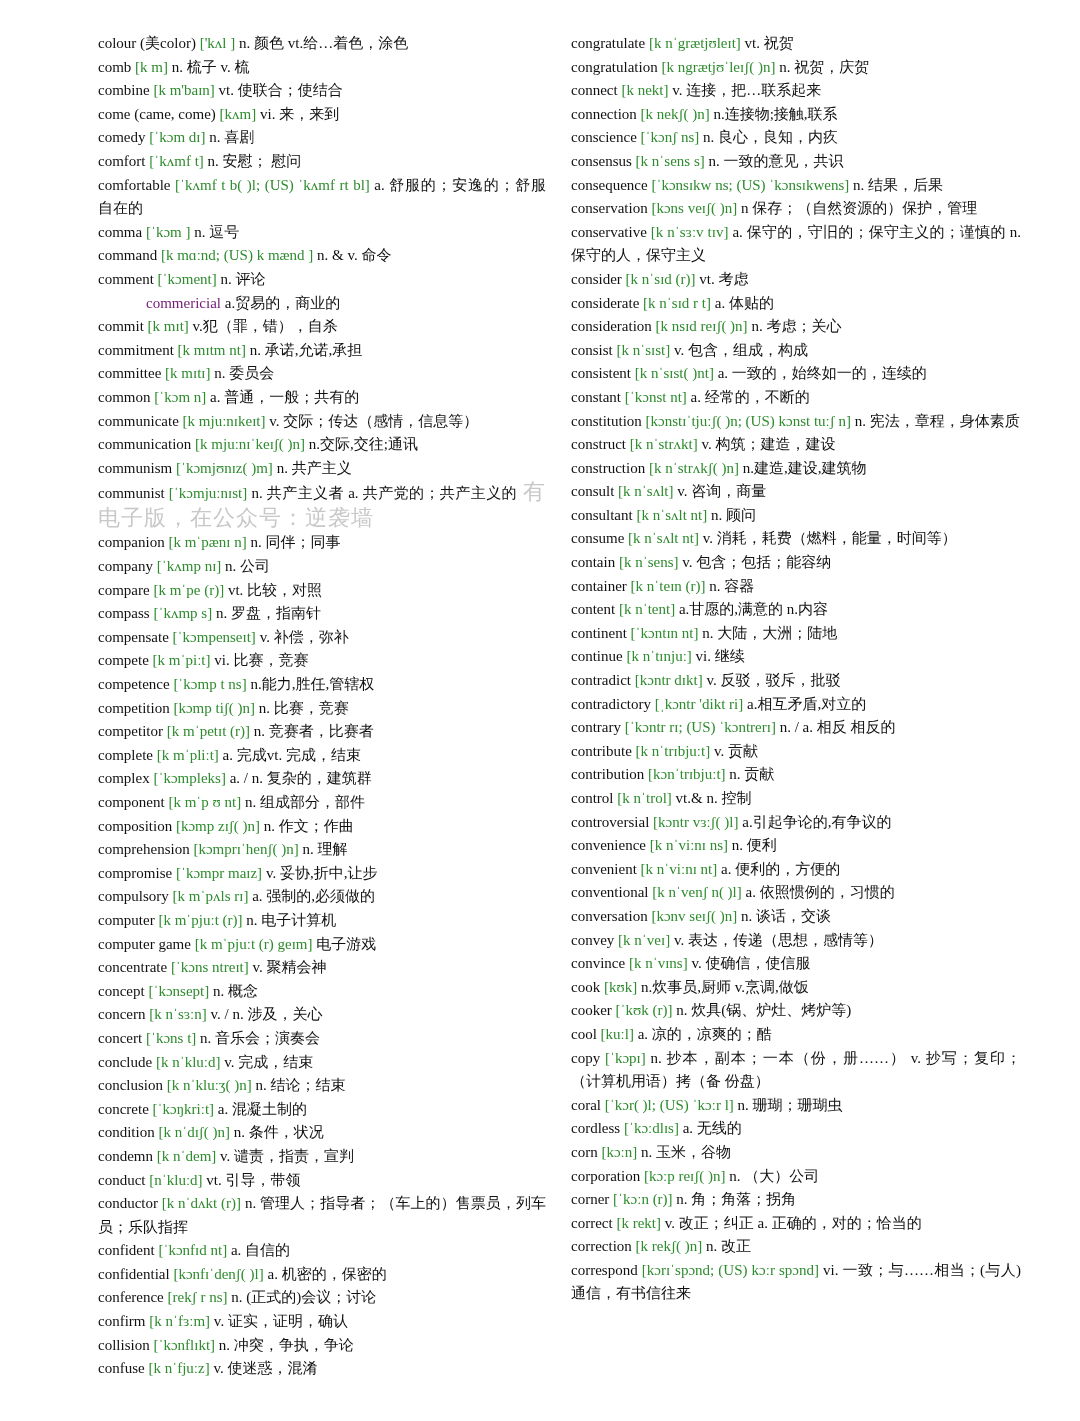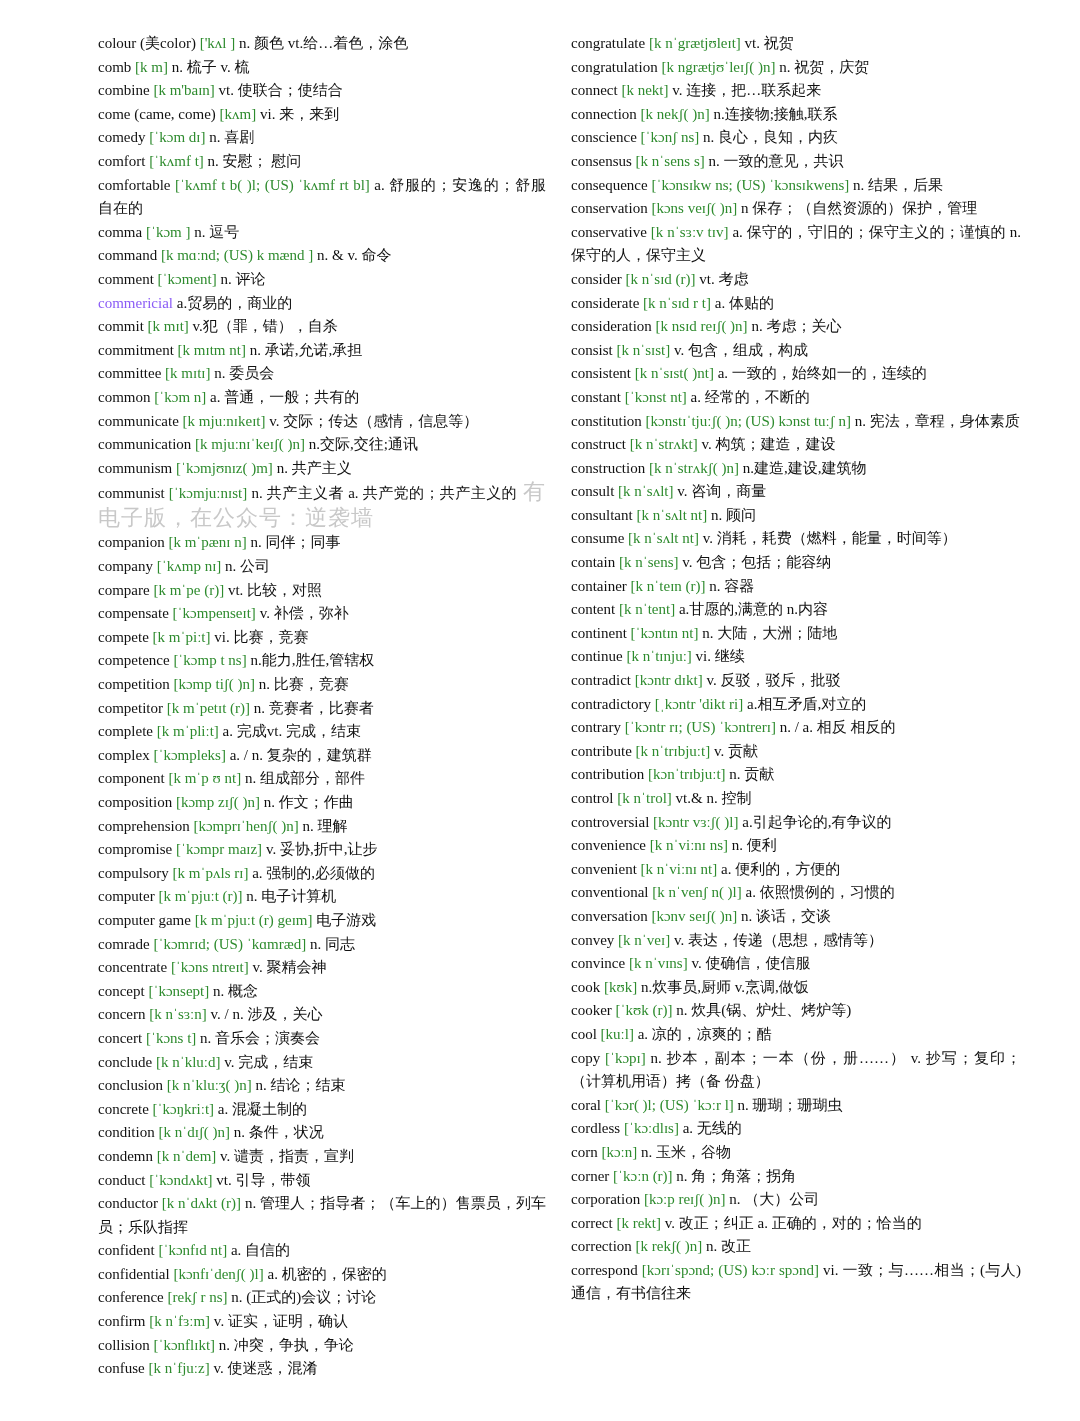--- a/index.html
+++ b/index.html
@@ -9,21 +9,21 @@
     color: #111111;
   }
   .col {
     position: absolute; top: 32px; width: 448px;
     font-size: 15px; line-height: 23.6px;
   }
   .col-left { left: 98px; }
   .col-right { left: 571px; width: 450px; }
   .entry { margin: 0; padding: 0; text-align: justify; }
   .word { color: #111111; }
-  .word.red { color: #8b5cf6; }
+  .word.red { color: #701a75; margin-left: 48px; }
   .ph { color: #2e8b2e; }
   .def { color: #111111; }
   .watermark {
     color: #c8c8c8; font-family: "DejaVu Sans", sans-serif; font-size: 22px;
     letter-spacing: 1px; margin-left: 6px; vertical-align: -1px;
   }
 </style>
 </head>
 <body>
 
@@ -43,45 +43,45 @@
     <p class="entry"><span class="word">commitment</span> <span class="ph">[k   mɪtm  nt]</span> <span class="def">n.  承诺,允诺,承担</span></p>
     <p class="entry"><span class="word">committee</span> <span class="ph">[k   mɪtɪ]</span> <span class="def">n.  委员会</span></p>
     <p class="entry"><span class="word">common</span> <span class="ph">[ˈkɔm  n]</span> <span class="def">a.  普通，一般；共有的</span></p>
     <p class="entry"><span class="word">communicate</span> <span class="ph">[k   mjuːnɪkeɪt]</span> <span class="def">v.  交际；传达（感情，信息等）</span></p>
     <p class="entry"><span class="word">communication</span> <span class="ph">[k  mjuːnɪˈkeɪʃ( )n]</span> <span class="def">n.交际,交往;通讯</span></p>
     <p class="entry"><span class="word">communism</span> <span class="ph">[ˈkɔmjʊnɪz( )m]</span> <span class="def">n.  共产主义</span></p>
     <p class="entry"><span class="word">communist</span> <span class="ph">[ˈkɔmjuːnɪst]</span> <span class="def">n.  共产主义者  a.  共产党的；共产主义的</span><span class="watermark">有电子版，在公众号：逆袭墙</span></p>
     <p class="entry"><span class="word">companion</span> <span class="ph">[k  mˈpænɪ  n]</span> <span class="def">n.  同伴；同事</span></p>
     <p class="entry"><span class="word">company</span> <span class="ph">[ˈkʌmp  nɪ]</span> <span class="def">n.  公司</span></p>
     <p class="entry"><span class="word">compare</span> <span class="ph">[k  mˈpe  (r)]</span> <span class="def">vt.  比较，对照</span></p>
+    <p class="entry"><span class="word">compass</span> <span class="ph">[ˈkʌmp  s]</span> <span class="def">n.  罗盘，指南针</span></p>
     <p class="entry"><span class="word">compensate</span> <span class="ph">[ˈkɔmpenseɪt]</span> <span class="def">v.  补偿，弥补</span></p>
     <p class="entry"><span class="word">compete</span> <span class="ph">[k  mˈpiːt]</span> <span class="def">vi.  比赛，竞赛</span></p>
     <p class="entry"><span class="word">competence</span> <span class="ph">[ˈkɔmp  t  ns]</span> <span class="def">n.能力,胜任,管辖权</span></p>
     <p class="entry"><span class="word">competition</span> <span class="ph">[kɔmp    tiʃ( )n]</span> <span class="def">n.  比赛，竞赛</span></p>
     <p class="entry"><span class="word">competitor</span> <span class="ph">[k  mˈpetɪt  (r)]</span> <span class="def">n.  竞赛者，比赛者</span></p>
     <p class="entry"><span class="word">complete</span> <span class="ph">[k  mˈpliːt]</span> <span class="def">a.  完成vt.  完成，结束</span></p>
     <p class="entry"><span class="word">complex</span> <span class="ph">[ˈkɔmpleks]</span> <span class="def">a. / n.  复杂的，建筑群</span></p>
     <p class="entry"><span class="word">component</span> <span class="ph">[k  mˈp    ʊ  nt]</span> <span class="def">n.  组成部分，部件</span></p>
     <p class="entry"><span class="word">composition</span> <span class="ph">[kɔmp    zɪʃ( )n]</span> <span class="def">n.  作文；作曲</span></p>
     <p class="entry"><span class="word">comprehension</span> <span class="ph">[kɔmprɪˈhenʃ( )n]</span> <span class="def">n.  理解</span></p>
     <p class="entry"><span class="word">compromise</span> <span class="ph">[ˈkɔmpr  maɪz]</span> <span class="def">v.  妥协,折中,让步</span></p>
     <p class="entry"><span class="word">compulsory</span> <span class="ph">[k  mˈpʌls  rɪ]</span> <span class="def">a.  强制的,必须做的</span></p>
     <p class="entry"><span class="word">computer</span> <span class="ph">[k  mˈpjuːt  (r)]</span> <span class="def">n.  电子计算机</span></p>
     <p class="entry"><span class="word">computer game</span> <span class="ph">[k  mˈpjuːt  (r) geɪm]</span> <span class="def">  电子游戏</span></p>
-    <p class="entry"><span class="word">comrade</span> <span class="ph">[ˈkɔmrɪd; (US) ˈkɑmræd]</span> <span class="def">n.  同志</span></p>
     <p class="entry"><span class="word">concentrate</span> <span class="ph">[ˈkɔns  ntreɪt]</span> <span class="def">v.  聚精会神</span></p>
     <p class="entry"><span class="word">concept</span> <span class="ph">[ˈkɔnsept]</span> <span class="def">n.  概念</span></p>
     <p class="entry"><span class="word">concern</span> <span class="ph">[k  nˈsɜːn]</span> <span class="def">v. / n.  涉及，关心</span></p>
     <p class="entry"><span class="word">concert</span> <span class="ph">[ˈkɔns  t]</span> <span class="def">n.  音乐会；演奏会</span></p>
     <p class="entry"><span class="word">conclude</span> <span class="ph">[k  nˈkluːd]</span> <span class="def">v.  完成，结束</span></p>
     <p class="entry"><span class="word">conclusion</span> <span class="ph">[k  nˈkluːʒ( )n]</span> <span class="def">n.  结论；结束</span></p>
     <p class="entry"><span class="word">concrete</span> <span class="ph">[ˈkɔŋkriːt]</span> <span class="def">a.  混凝土制的</span></p>
     <p class="entry"><span class="word">condition</span> <span class="ph">[k  nˈdɪʃ( )n]</span> <span class="def">n.  条件，状况</span></p>
     <p class="entry"><span class="word">condemn</span> <span class="ph">[k  nˈdem]</span> <span class="def">v.  谴责，指责，宣判</span></p>
-    <p class="entry"><span class="word">conduct</span> <span class="ph">[ˈkɔndʌkt]</span> <span class="def">vt.  引导，带领</span></p>
+    <p class="entry"><span class="word">conduct</span> <span class="ph">[nˈkluːd]</span> <span class="def">vt.  引导，带领</span></p>
     <p class="entry"><span class="word">conductor</span> <span class="ph">[k  nˈdʌkt  (r)]</span> <span class="def">n.  管理人；指导者；（车上的）售票员，列车员；乐队指挥</span></p>
     <p class="entry"><span class="word">confident</span> <span class="ph">[ˈkɔnfɪd  nt]</span> <span class="def">a.  自信的</span></p>
     <p class="entry"><span class="word">confidential</span> <span class="ph">[kɔnfɪˈdenʃ( )l]</span> <span class="def">a.  机密的，保密的</span></p>
     <p class="entry"><span class="word">conference</span> <span class="ph">[rekʃ  r  ns]</span> <span class="def">n. (正式的)会议；讨论</span></p>
     <p class="entry"><span class="word">confirm</span> <span class="ph">[k  nˈfɜːm]</span> <span class="def">v.  证实，证明，确认</span></p>
     <p class="entry"><span class="word">collision</span> <span class="ph">[ˈkɔnflɪkt]</span> <span class="def">n.  冲突，争执，争论</span></p>
     <p class="entry"><span class="word">confuse</span> <span class="ph">[k  nˈfjuːz]</span> <span class="def">v.  使迷惑，混淆</span></p>
   </div>
 <div class="col col-right" id="right-col">
     <p class="entry"><span class="word">congratulate</span> <span class="ph">[k  nˈgrætjʊleɪt]</span> <span class="def">vt.  祝贺</span></p>
@@ -123,18 +123,18 @@
     <p class="entry"><span class="word">conversation</span> <span class="ph">[kɔnv    seɪʃ( )n]</span> <span class="def">n.  谈话，交谈</span></p>
     <p class="entry"><span class="word">convey</span> <span class="ph">[k  nˈveɪ]</span> <span class="def">v.  表达，传递（思想，感情等）</span></p>
     <p class="entry"><span class="word">convince</span> <span class="ph">[k  nˈvɪns]</span> <span class="def">v.  使确信，使信服</span></p>
     <p class="entry"><span class="word">cook</span> <span class="ph">[kʊk]</span> <span class="def">n.炊事员,厨师  v.烹调,做饭</span></p>
     <p class="entry"><span class="word">cooker</span> <span class="ph">[ˈkʊk  (r)]</span> <span class="def">n.  炊具(锅、炉灶、烤炉等)</span></p>
     <p class="entry"><span class="word">cool</span> <span class="ph">[kuːl]</span> <span class="def">a.  凉的，凉爽的；酷</span></p>
     <p class="entry"><span class="word">copy</span> <span class="ph">[ˈkɔpɪ]</span> <span class="def">n.  抄本，副本；一本（份，册……）  v.  抄写；复印；（计算机用语）拷（备  份盘）</span></p>
     <p class="entry"><span class="word">coral</span> <span class="ph">[ˈkɔr( )l; (US) ˈkɔːr  l]</span> <span class="def">n.  珊瑚；珊瑚虫</span></p>
     <p class="entry"><span class="word">cordless</span> <span class="ph">[ˈkɔːdlɪs]</span> <span class="def">a.  无线的</span></p>
     <p class="entry"><span class="word">corn</span> <span class="ph">[kɔːn]</span> <span class="def">n.  玉米，谷物</span></p>
+    <p class="entry"><span class="word">corporation</span> <span class="ph">[kɔːp    reɪʃ( )n]</span> <span class="def">n.  （大）公司</span></p>
     <p class="entry"><span class="word">corner</span> <span class="ph">[ˈkɔːn  (r)]</span> <span class="def">n.  角；角落；拐角</span></p>
-    <p class="entry"><span class="word">corporation</span> <span class="ph">[kɔːp    reɪʃ( )n]</span> <span class="def">n.  （大）公司</span></p>
     <p class="entry"><span class="word">correct</span> <span class="ph">[k   rekt]</span> <span class="def">v.  改正；纠正  a.  正确的，对的；恰当的</span></p>
     <p class="entry"><span class="word">correction</span> <span class="ph">[k   rekʃ( )n]</span> <span class="def">n.  改正</span></p>
     <p class="entry"><span class="word">correspond</span> <span class="ph">[kɔrɪˈspɔnd; (US) kɔːr    spɔnd]</span> <span class="def">vi.  一致；与……相当；(与人)通信，有书信往来</span></p>
   </div>
 
 </body></html>

